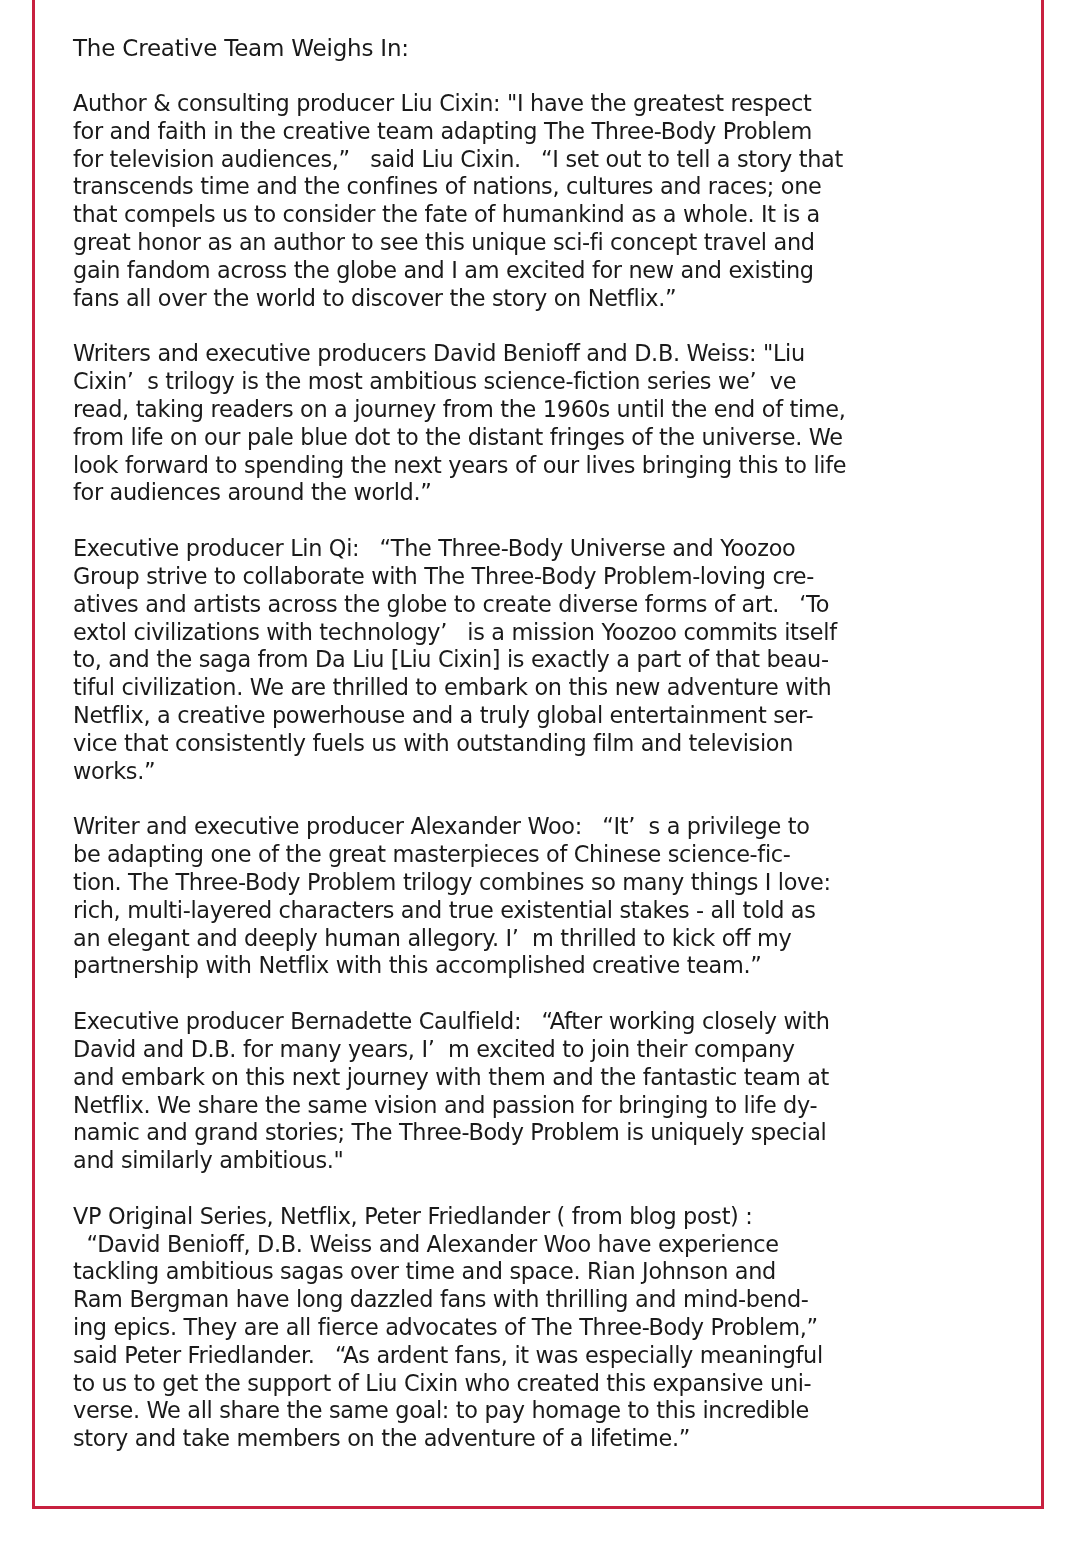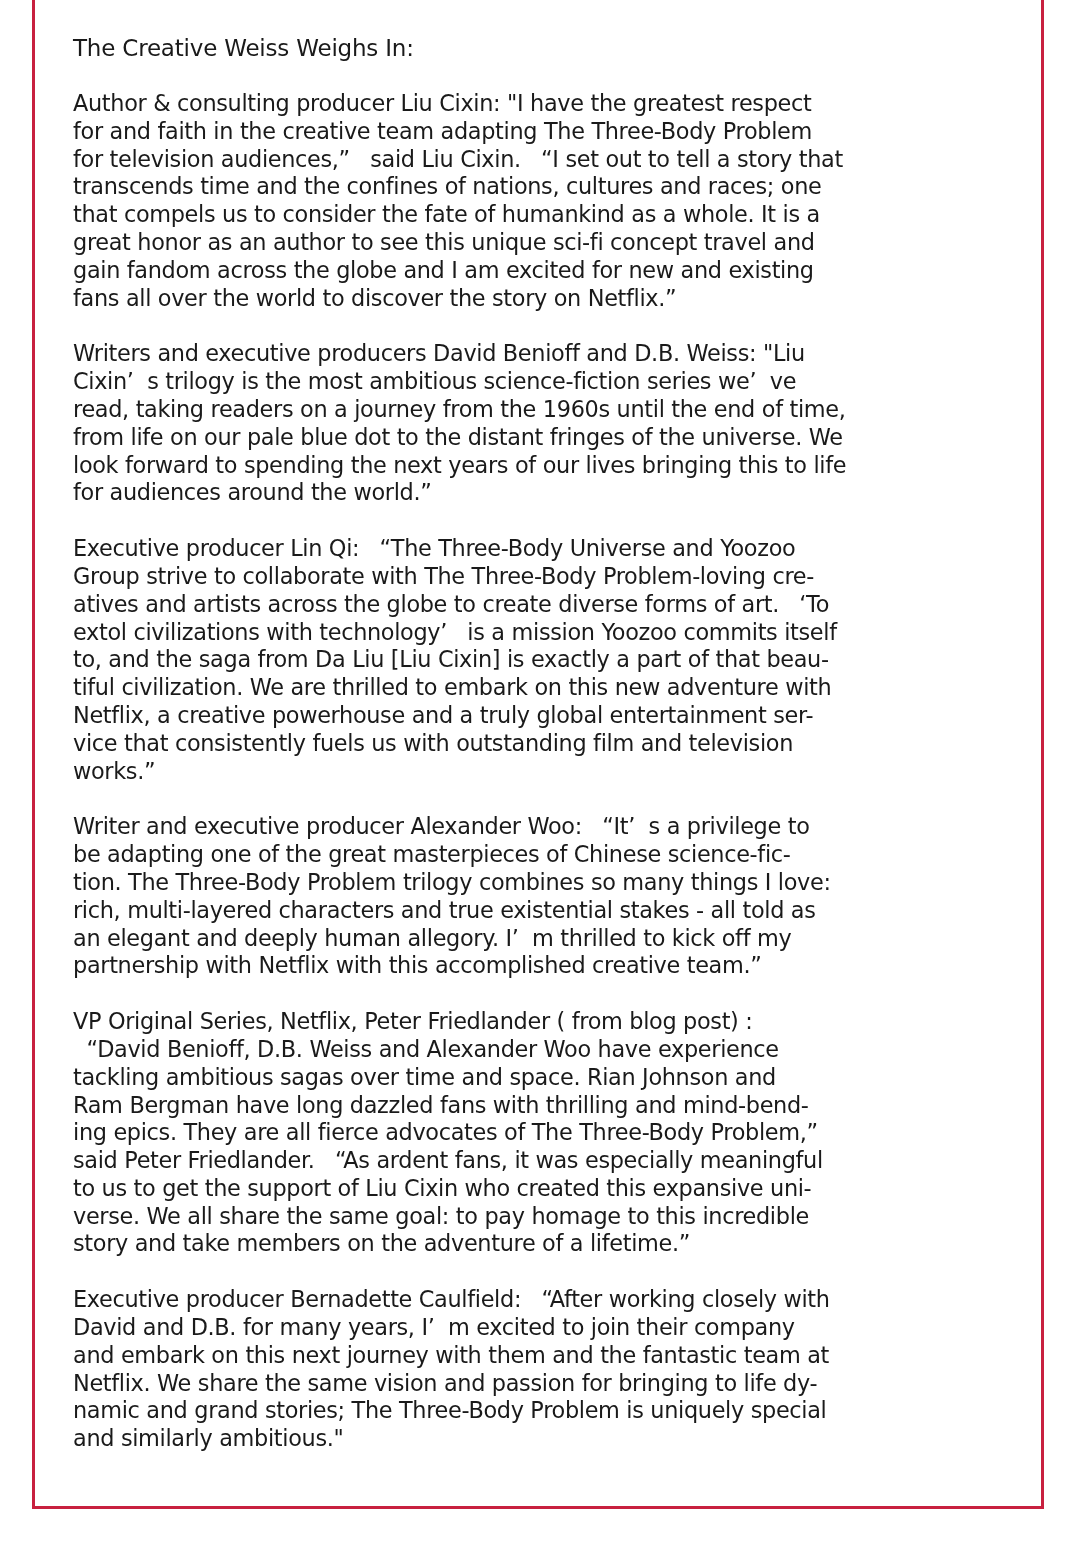--- a/index.html
+++ b/index.html
@@ -49,21 +49,21 @@
       letter-spacing: -0.35px;
       transform-origin: left center;
     }
   </style>
 </head>
 <body>
 
 <div class="frame" style="border-color: rgb(200, 32, 63);"></div>
 
 <div class="content">
-  <h1 class="title">The Creative Weiss Weighs In:</h1>
+  <h1 class="title">The Creative Team Weighs In:</h1>
   <div id="paragraphs">
       <div class="para">
         <span class="line" style="transform: scaleX(0.974);">Author &amp; consulting producer Liu Cixin: "I have the greatest respect</span>
         <span class="line" style="transform: scaleX(0.974);">for and faith in the creative team adapting The Three-Body Problem</span>
         <span class="line" style="transform: scaleX(0.974);">for television audiences,”   said Liu Cixin.   “I set out to tell a story that</span>
         <span class="line" style="transform: scaleX(0.974);">transcends time and the confines of nations, cultures and races; one</span>
         <span class="line" style="transform: scaleX(0.974);">that compels us to consider the fate of humankind as a whole. It is a</span>
         <span class="line" style="transform: scaleX(0.974);">great honor as an author to see this unique sci-fi concept travel and</span>
         <span class="line" style="transform: scaleX(0.974);">gain fandom across the globe and I am excited for new and existing</span>
         <span class="line" style="transform: scaleX(0.974);">fans all over the world to discover the story on Netflix.”</span>
@@ -89,32 +89,32 @@
       </div>
       <div class="para">
         <span class="line" style="transform: scaleX(0.974);">Writer and executive producer Alexander Woo:   “It’  s a privilege to</span>
         <span class="line" style="transform: scaleX(0.974);">be adapting one of the great masterpieces of Chinese science-fic-</span>
         <span class="line" style="transform: scaleX(0.974);">tion. The Three-Body Problem trilogy combines so many things I love:</span>
         <span class="line" style="transform: scaleX(0.974);">rich, multi-layered characters and true existential stakes - all told as</span>
         <span class="line" style="transform: scaleX(0.974);">an elegant and deeply human allegory. I’  m thrilled to kick off my</span>
         <span class="line" style="transform: scaleX(0.974);">partnership with Netflix with this accomplished creative team.”</span>
       </div>
       <div class="para">
+        <span class="line" style="transform: scaleX(0.974);">Executive producer Bernadette Caulfield:   “After working closely with</span>
+        <span class="line" style="transform: scaleX(0.974);">David and D.B. for many years, I’  m excited to join their company</span>
+        <span class="line" style="transform: scaleX(0.974);">and embark on this next journey with them and the fantastic team at</span>
+        <span class="line" style="transform: scaleX(0.974);">Netflix. We share the same vision and passion for bringing to life dy-</span>
+        <span class="line" style="transform: scaleX(0.974);">namic and grand stories; The Three-Body Problem is uniquely special</span>
+        <span class="line" style="transform: scaleX(0.974);">and similarly ambitious."</span>
+      </div>
+      <div class="para">
         <span class="line" style="transform: scaleX(0.974);">VP Original Series, Netflix, Peter Friedlander ( from blog post) :</span>
         <span class="line" style="transform: scaleX(0.974);">  “David Benioff, D.B. Weiss and Alexander Woo have experience</span>
         <span class="line" style="transform: scaleX(0.974);">tackling ambitious sagas over time and space. Rian Johnson and</span>
         <span class="line" style="transform: scaleX(0.974);">Ram Bergman have long dazzled fans with thrilling and mind-bend-</span>
         <span class="line" style="transform: scaleX(0.974);">ing epics. They are all fierce advocates of The Three-Body Problem,”</span>
         <span class="line" style="transform: scaleX(0.974);">said Peter Friedlander.   “As ardent fans, it was especially meaningful</span>
         <span class="line" style="transform: scaleX(0.974);">to us to get the support of Liu Cixin who created this expansive uni-</span>
         <span class="line" style="transform: scaleX(0.974);">verse. We all share the same goal: to pay homage to this incredible</span>
         <span class="line" style="transform: scaleX(0.974);">story and take members on the adventure of a lifetime.”</span>
       </div>
-      <div class="para">
-        <span class="line" style="transform: scaleX(0.974);">Executive producer Bernadette Caulfield:   “After working closely with</span>
-        <span class="line" style="transform: scaleX(0.974);">David and D.B. for many years, I’  m excited to join their company</span>
-        <span class="line" style="transform: scaleX(0.974);">and embark on this next journey with them and the fantastic team at</span>
-        <span class="line" style="transform: scaleX(0.974);">Netflix. We share the same vision and passion for bringing to life dy-</span>
-        <span class="line" style="transform: scaleX(0.974);">namic and grand stories; The Three-Body Problem is uniquely special</span>
-        <span class="line" style="transform: scaleX(0.974);">and similarly ambitious."</span>
-      </div>
     </div>
 </div>
 
 </body></html>

